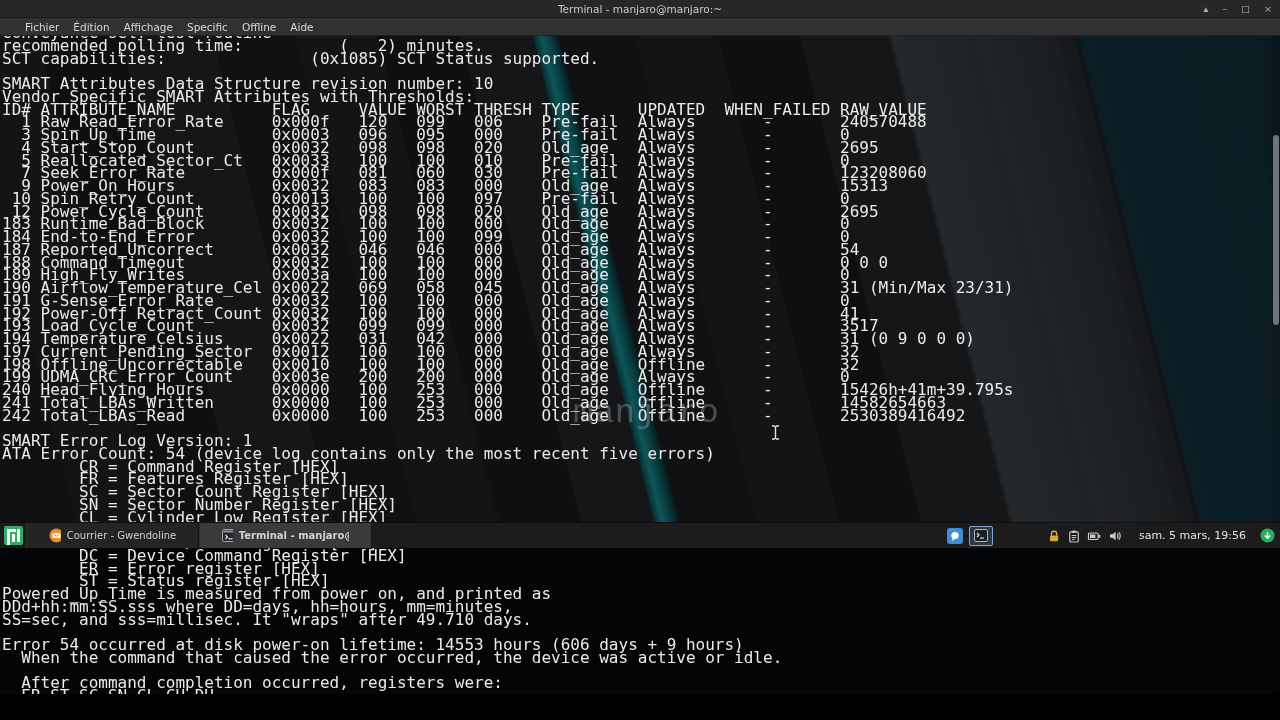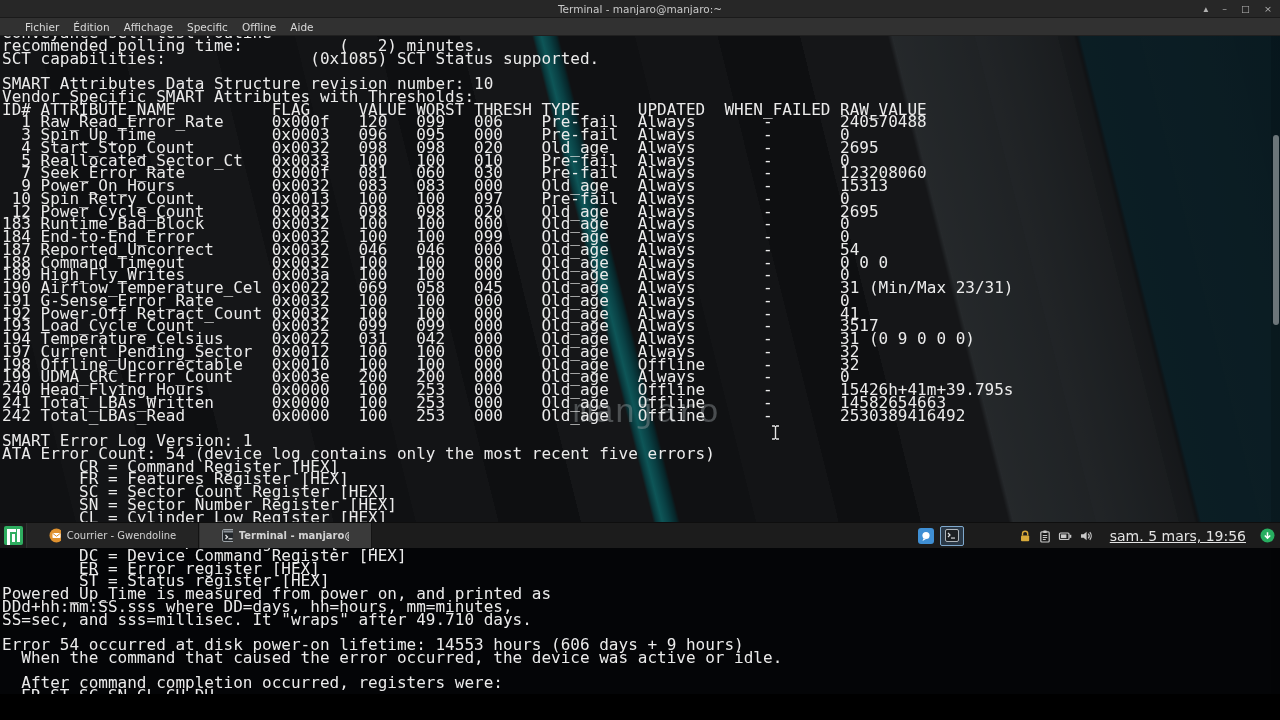--- a/index.html
+++ b/index.html
@@ -36,21 +36,21 @@
   .ibeam { position:absolute; left:770px; top:424px; z-index:40; }
 
   
   .taskbar { position:absolute; bottom:0; left:0; width:100%; height:26px; background:#1c1c1c; border-top:1px solid #0e0e0e; display:flex; align-items:stretch; z-index:50; }
   .start-btn { width:26px; display:flex; align-items:center; justify-content:center; }
   .task { width:173px; display:flex; align-items:center; gap:6px; padding:0 22px; background:#242424; border-right:1px solid #131313; border-left:1px solid #2f2f2f; }
   .task.active { background:#3a3a3a;font-weight:bold; }
   .task-label { font-size:10px; color:#d2d2d2; white-space:nowrap; overflow:hidden; }
   .tray { margin-left:auto; display:flex; align-items:center; gap:6px; padding-right:5px; }
   .tray-box { width:24px; height:20px; border:1px solid #7fa8cc; background:rgba(70,110,150,0.35); border-radius:2px; display:flex; align-items:center; justify-content:center; margin-right:48px; }
-  .clock { font-size:14px; color:#e3e3e3; margin:0 8px 0 10px; white-space:nowrap;text-decoration:underline; }
+  .clock { font-size:11px; color:#e3e3e3; margin:0 8px 0 10px; white-space:nowrap; }
   .tray svg, .task svg, .start-btn svg { display:block; }
 </style>
 </head>
 <body>
 
 <div class="desktop">
 
   <div class="titlebar">
     <span class="window-title">Terminal - manjaro@manjaro:~</span>
     <div class="win-controls">

